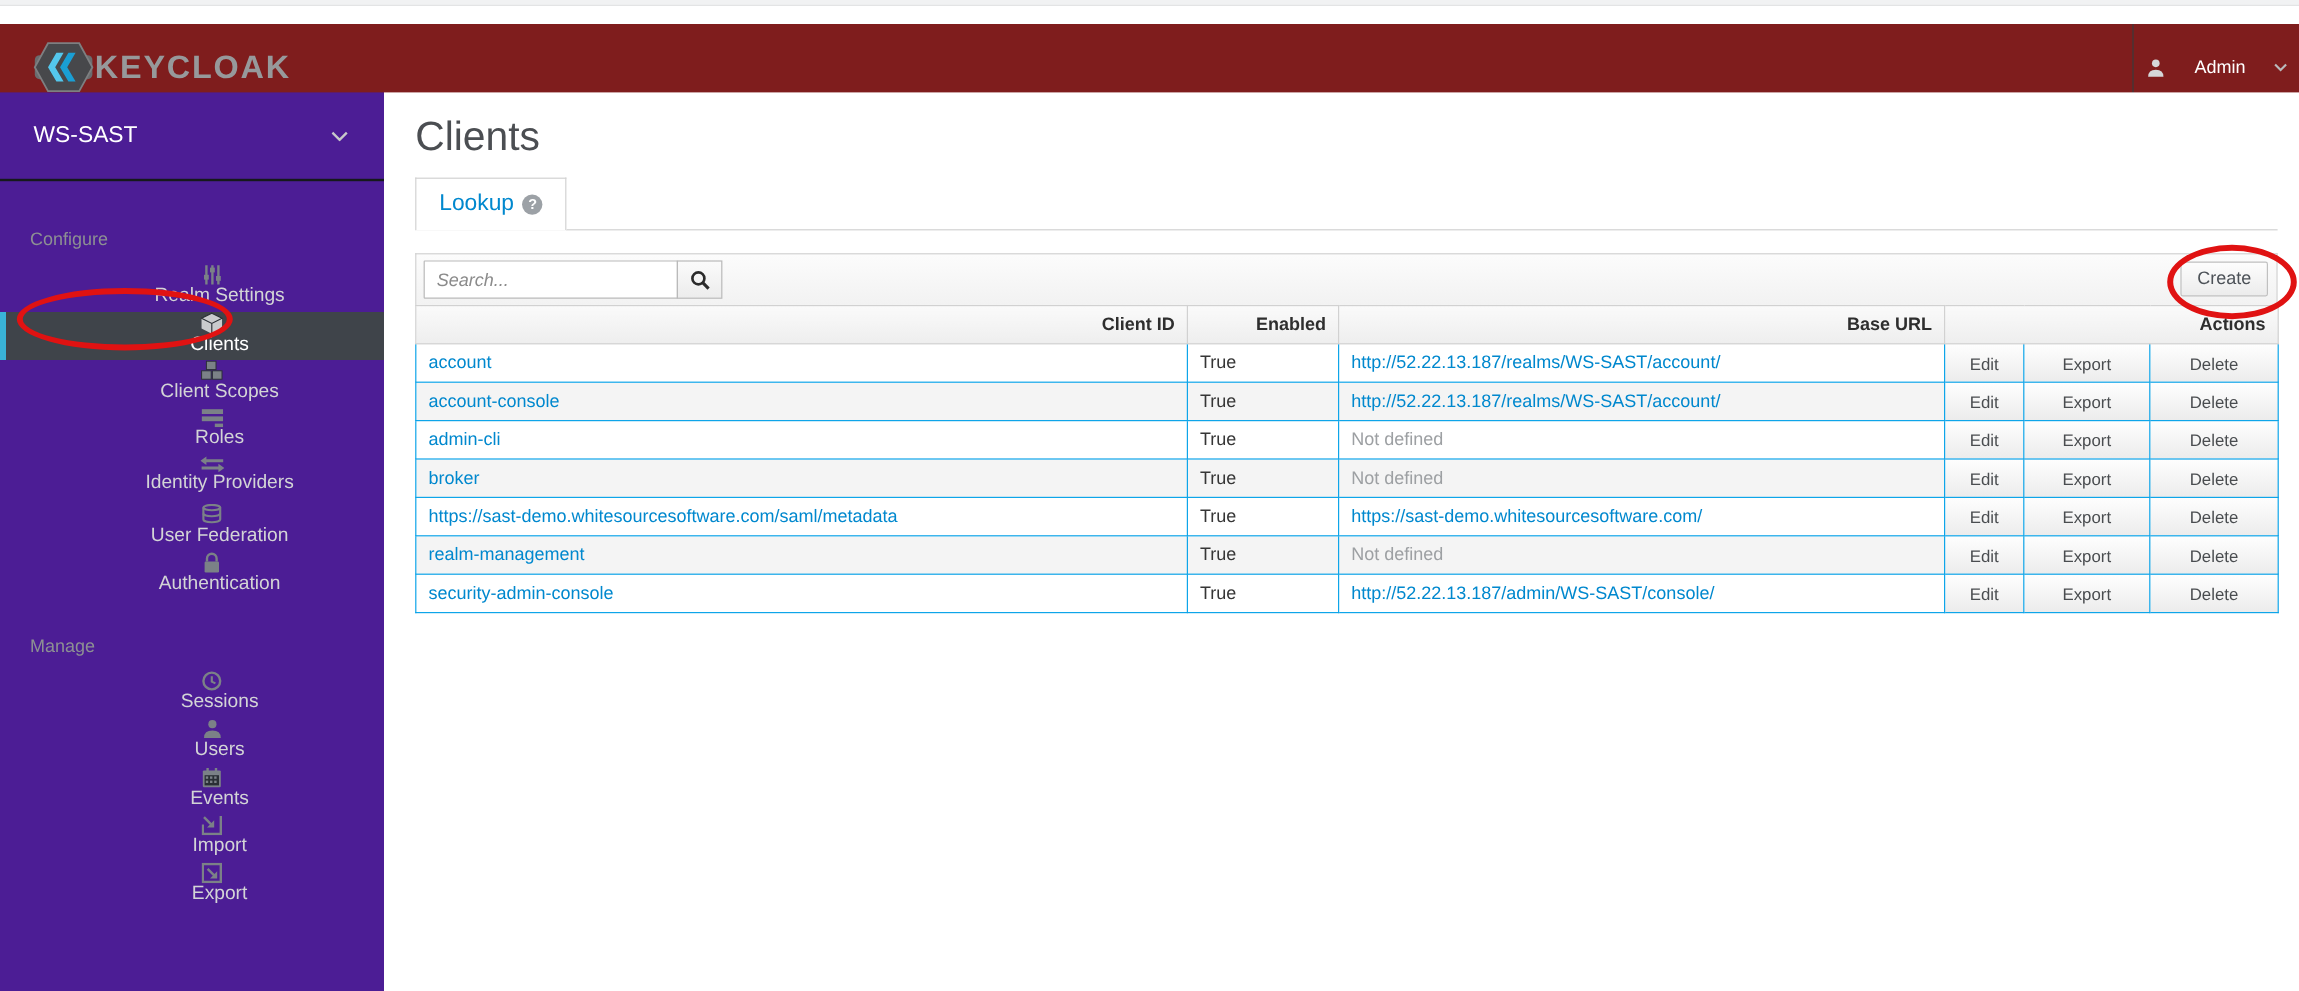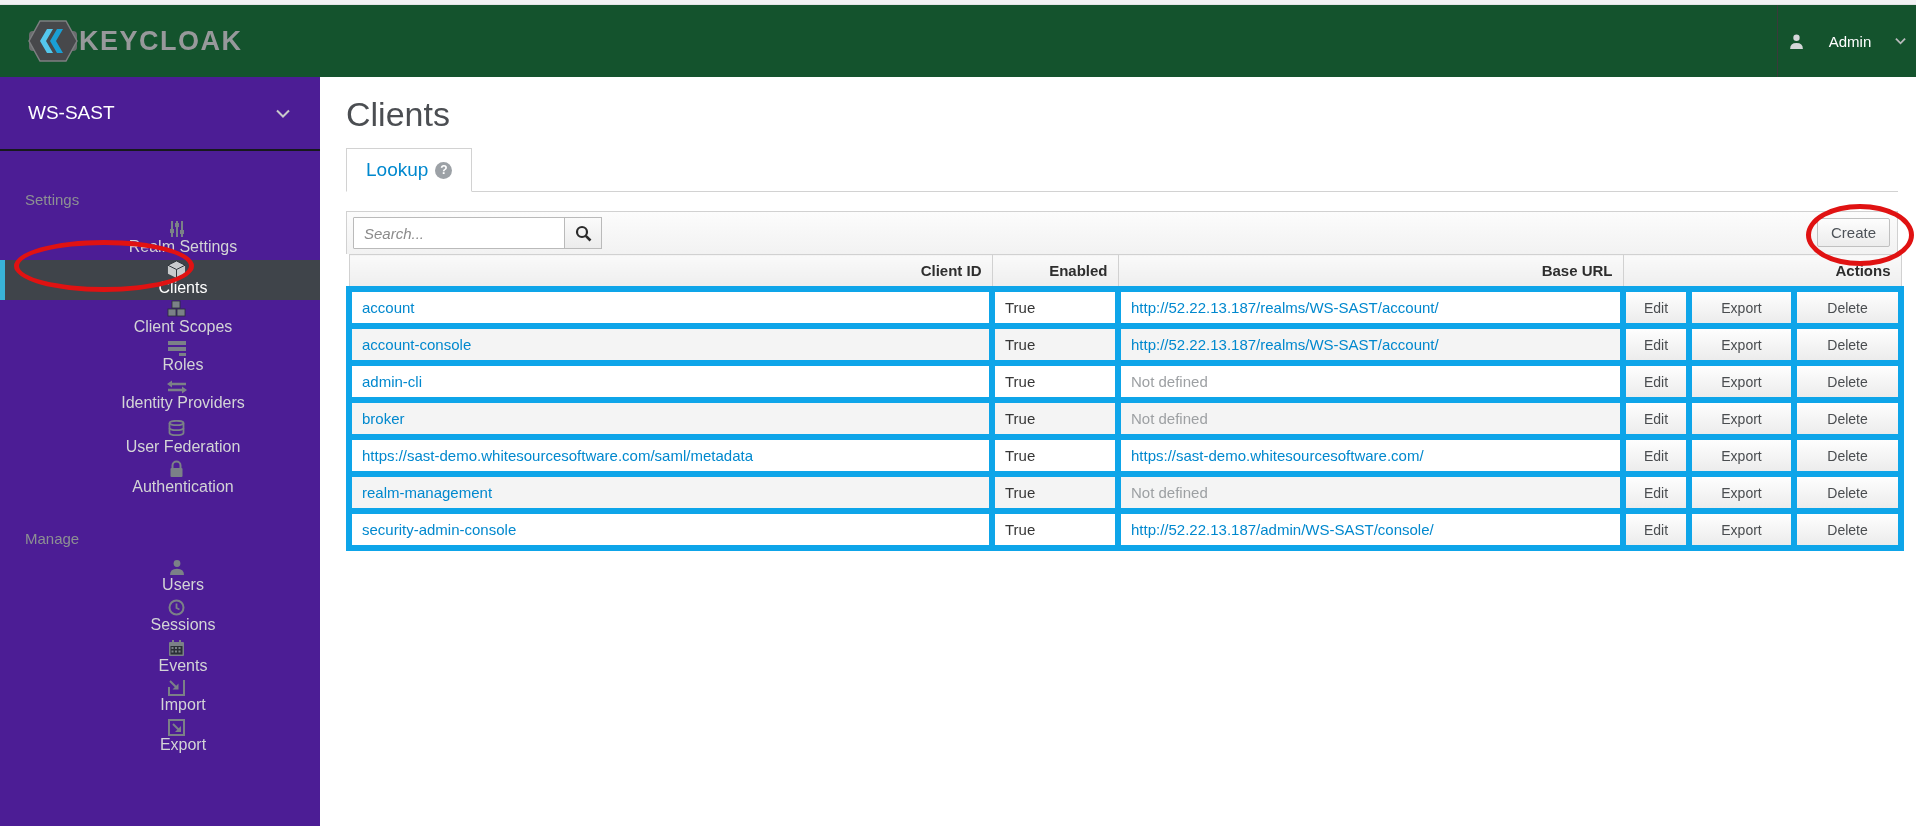--- a/index.html
+++ b/index.html
@@ -4,21 +4,21 @@
 <style>
   * { margin:0; padding:0; box-sizing:border-box; }
   html,body { width:1916px; height:826px; }
   body { font-family:"Liberation Sans", sans-serif; background:#fff; position:relative; overflow:hidden; }
   .page { position:absolute; inset:0; }
 
   
   .top-strip { position:absolute; left:0; top:0; width:1916px; height:5px; background:#f1f2f3; border-bottom:1px solid #e3e4e5; }
 
   
-  .topbar { position:absolute; left:0; top:5px; width:1916px; height:72px; background:#14532d; display:flex; align-items:center; }
+  .topbar { position:absolute; left:0; top:20px; width:1916px; height:72px; background:#7f1d1d; display:flex; align-items:center; }
   .logo { display:flex; align-items:center; margin-left:27px; gap:2px; }
   .logo-emblem { width:52px; height:44px; display:block; }
   .logo-text { color:#97999b; font-size:27px; font-weight:bold; letter-spacing:1.5px; margin-left:-2px; }
   .user-menu { position:absolute; right:0; top:0; height:72px; width:139px; border-left:1px solid #3a3a3a; display:flex; align-items:center; justify-content:center; gap:24px; cursor:pointer; }
   .user-menu .user-label { color:#fff; font-size:15px; }
   .caret-icon { width:11px; height:8px; }
 
   
   .sidebar { position:absolute; left:0; top:77px; width:320px; height:770px; background:#4c1d95; }
   .sidebar-bottom-strip { position:absolute; left:0; bottom:0; width:100%; height:6px; background:#3a3f46; }
@@ -44,21 +44,21 @@
 
   .toolbar { margin-top:19px; width:1552px; height:43px; background:linear-gradient(#fcfcfc,#f2f2f2); border:1px solid #d1d1d1; border-bottom:none; position:relative; display:flex; align-items:center; padding-left:6px; }
   .search-group { display:flex; }
   .search-input { width:212px; height:32px; border:1px solid #bababa; border-radius:1px; padding:0 10px; font-size:15px; color:#363636; font-family:"Liberation Sans",sans-serif; }
   .search-input::placeholder { font-style:italic; color:#8b8b8b; }
   .search-button { width:38px; height:32px; margin-left:-1px; border:1px solid #bababa; background:linear-gradient(#fbfbfb,#ececec); cursor:pointer; display:flex; align-items:center; justify-content:center; }
   .create-button { position:absolute; right:7px; top:6px; padding:5px 13px; font-size:15px; color:#4d5258; border:1px solid #c0c0c0; border-radius:2px; background:linear-gradient(#fdfdfd,#ececec); cursor:pointer; font-family:"Liberation Sans",sans-serif;margin-left:40px; }
 
   table.clients-table { width:1552px; border-collapse:collapse; font-size:15px; table-layout:fixed; }
   .clients-table th { text-align:right; font-weight:bold; color:#2e2e2e; background:linear-gradient(#fafafa,#eeeeee); border:1px solid #d1d1d1; padding:7px 10px; font-size:15px; }
-  .clients-table td { border:6px solid #0ea5e9; height:32px; padding:0 10px; color:#363636; }
+  .clients-table td { border:1px solid #0ea5e9; height:32px; padding:0 10px; color:#363636; }
   .clients-table tbody tr:nth-child(even) { background:#f4f4f4; }
   .clients-table a { color:#0088ce; text-decoration:none; }
   .muted { color:#9da0a3; }
   td.action-cell { padding:0; }
   .action-button { display:block; width:100%; height:100%; min-height:31px; border:none; background:linear-gradient(#fefefe,#ececec); color:#4a4d50; font-size:14px; cursor:pointer; font-family:"Liberation Sans",sans-serif; }
 
   
   .annotation-ellipse { position:absolute; border:5px solid #e01212; border-radius:50%; pointer-events:none; }
   .annotation-clients { left:14px; top:240px; width:180px; height:52px; }
   .annotation-create { left:1806px; top:204px; width:108px; height:62px; }
@@ -96,21 +96,21 @@
 
   <aside class="sidebar">
     <div class="realm-selector">
       <span class="realm-name">WS-SAST</span>
       <svg width="14" height="9" viewBox="0 0 14 9">
         <polyline points="1,1.5 7,7.5 13,1.5" fill="none" stroke="#c8c9ca" stroke-width="2"></polyline>
       </svg>
     </div>
     <nav class="nav" id="sidebar-nav">
         <div class="section">
-          <div class="section-label">Settings</div>
+          <div class="section-label">Configure</div>
           <div class="nav-item">
             <span class="nav-icon">
               <svg width="18" height="18" viewBox="0 0 18 18">
                 <g stroke="#7b8187" stroke-width="2">
                   <line x1="4" y1="1" x2="4" y2="17"></line>
                   <line x1="9" y1="1" x2="9" y2="17"></line>
                   <line x1="14" y1="1" x2="14" y2="17"></line>
                 </g>
                 <g fill="#7b8187">
                   <rect x="2" y="9" width="4" height="4"></rect>
@@ -185,37 +185,37 @@
                 <rect x="1.5" y="8" width="12" height="9" rx="1" fill="#7b8187"></rect>
               </svg>
             </span>
             <span class="nav-label">Authentication</span>
           </div>
         </div>
         <div class="section">
           <div class="section-label">Manage</div>
           <div class="nav-item">
             <span class="nav-icon">
-              <svg width="16" height="17" viewBox="0 0 16 17">
-                <g fill="#7b8187">
-                  <circle cx="8" cy="4.5" r="3.4"></circle>
-                  <path d="M1 16 Q1 9.8 8 9.8 Q15 9.8 15 16 Z"></path>
-                </g>
-              </svg>
-            </span>
-            <span class="nav-label">Users</span>
-          </div>
-          <div class="nav-item">
-            <span class="nav-icon">
               <svg width="17" height="17" viewBox="0 0 17 17">
                 <circle cx="8.5" cy="8.5" r="7" fill="none" stroke="#7b8187" stroke-width="2"></circle>
                 <polyline points="8.5,4.5 8.5,9 11.5,10.5" fill="none" stroke="#7b8187" stroke-width="1.8"></polyline>
               </svg>
             </span>
             <span class="nav-label">Sessions</span>
+          </div>
+          <div class="nav-item">
+            <span class="nav-icon">
+              <svg width="16" height="17" viewBox="0 0 16 17">
+                <g fill="#7b8187">
+                  <circle cx="8" cy="4.5" r="3.4"></circle>
+                  <path d="M1 16 Q1 9.8 8 9.8 Q15 9.8 15 16 Z"></path>
+                </g>
+              </svg>
+            </span>
+            <span class="nav-label">Users</span>
           </div>
           <div class="nav-item">
             <span class="nav-icon">
               <svg width="17" height="18" viewBox="0 0 17 18">
                 <rect x="1" y="3" width="15" height="14" rx="1" fill="#7b8187"></rect>
                 <rect x="2.5" y="7" width="12" height="8.5" fill="#2a2f35"></rect>
                 <g fill="#7b8187">
                   <rect x="3.5" y="8" width="2" height="2"></rect>
                   <rect x="7" y="8" width="2" height="2"></rect>
                   <rect x="10.5" y="8" width="2" height="2"></rect>

